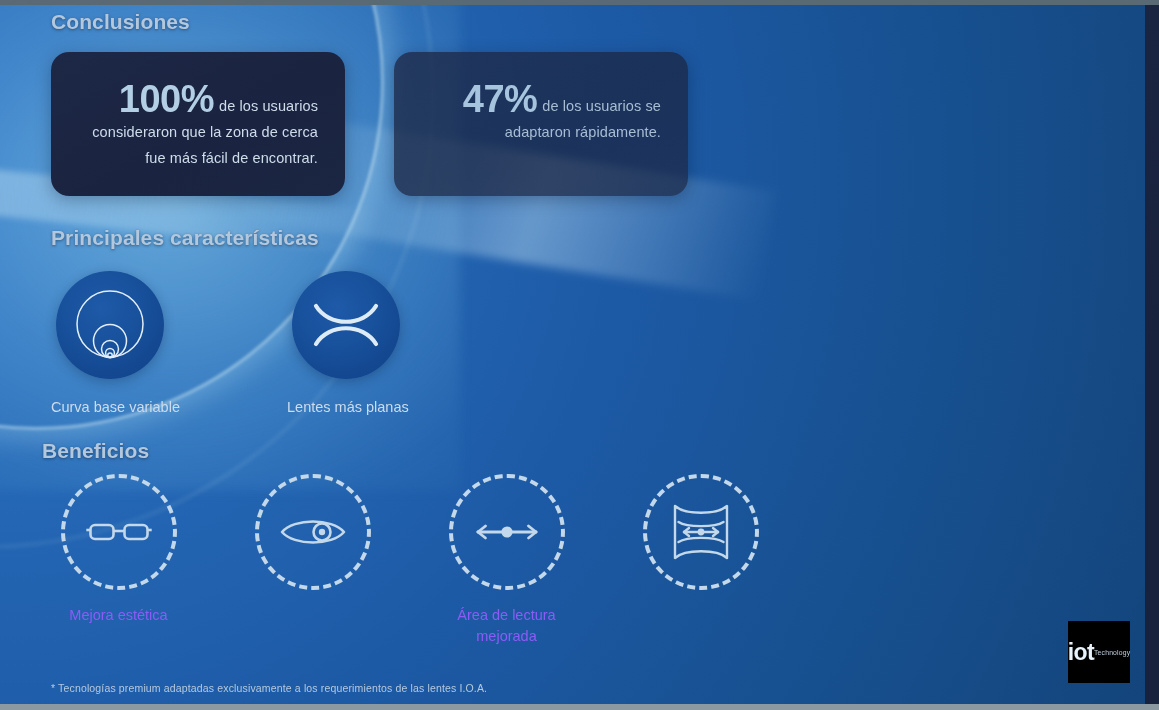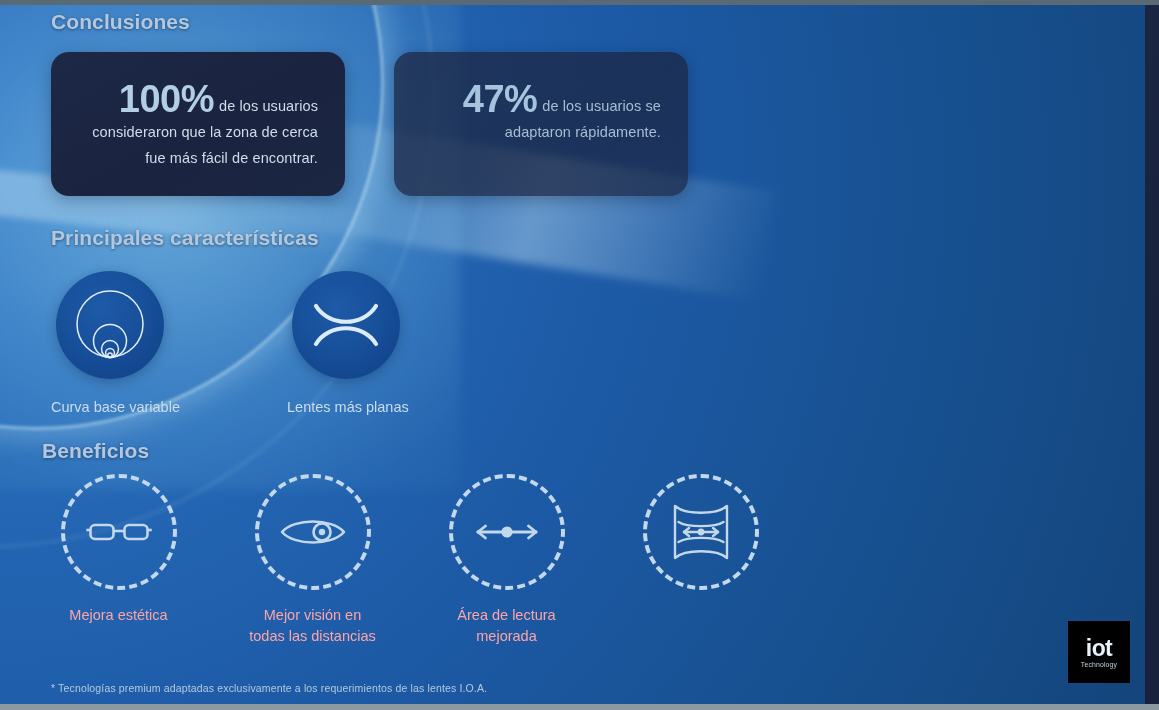--- a/index.html
+++ b/index.html
@@ -217,21 +217,21 @@
     border-radius: 50%;
     border: 4px dashed #c3d8ea;
     display: flex;
     align-items: center;
     justify-content: center;
     box-sizing: border-box;
   }
   .benefit-label {
     margin-top: 15px;
     font-size: 14.5px;
-    color: #fca5a5;
+    color: #8b5cf6;
     line-height: 21px;
   }
 
   
   .footnote {
     position: absolute;
     left: 51px;
     top: 682px;
     font-size: 10.5px;
     color: #b4c9de;
@@ -240,21 +240,21 @@
 
   
   .logo {
     position: absolute;
     left: 1068px;
     top: 621px;
     width: 62px;
     height: 62px;
     background: #000000;
     display: flex;
-    flex-direction: column;
+    flex-direction: row;
     align-items: center;
     justify-content: center;
   }
   .logo-mark {
     font-size: 23px;
     font-weight: bold;
     color: #e8f2fa;
     letter-spacing: -.6px;
     line-height: 24px;
   }
@@ -356,21 +356,20 @@
       <div class="benefit">
         <div class="benefit-circle">
           <svg width="70" height="40" viewBox="0 0 70 40">
             <g fill="none" stroke="#c3d8ea" stroke-width="2.6" stroke-linejoin="round">
               <path d="M4 20 C16 6, 54 6, 66 20 C54 34, 16 34, 4 20 Z"></path>
               <circle cx="44" cy="20" r="8.5"></circle>
               <circle cx="44" cy="20" r="3.2" fill="#c3d8ea" stroke="none"></circle>
             </g>
           </svg>
         </div>
-        <div class="benefit-label">Mejor visión en todas las distancias</div>
       </div>
 
       <div class="benefit">
         <div class="benefit-circle">
           <svg width="76" height="30" viewBox="0 0 76 30">
             <g stroke="#c3d8ea" stroke-width="2.8" fill="none" stroke-linecap="round">
               <path d="M9 15 h58"></path>
               <path d="M9 15 l7.5 -6"></path>
               <path d="M9 15 l7.5 6"></path>
               <path d="M67 15 l-7.5 -6"></path>

